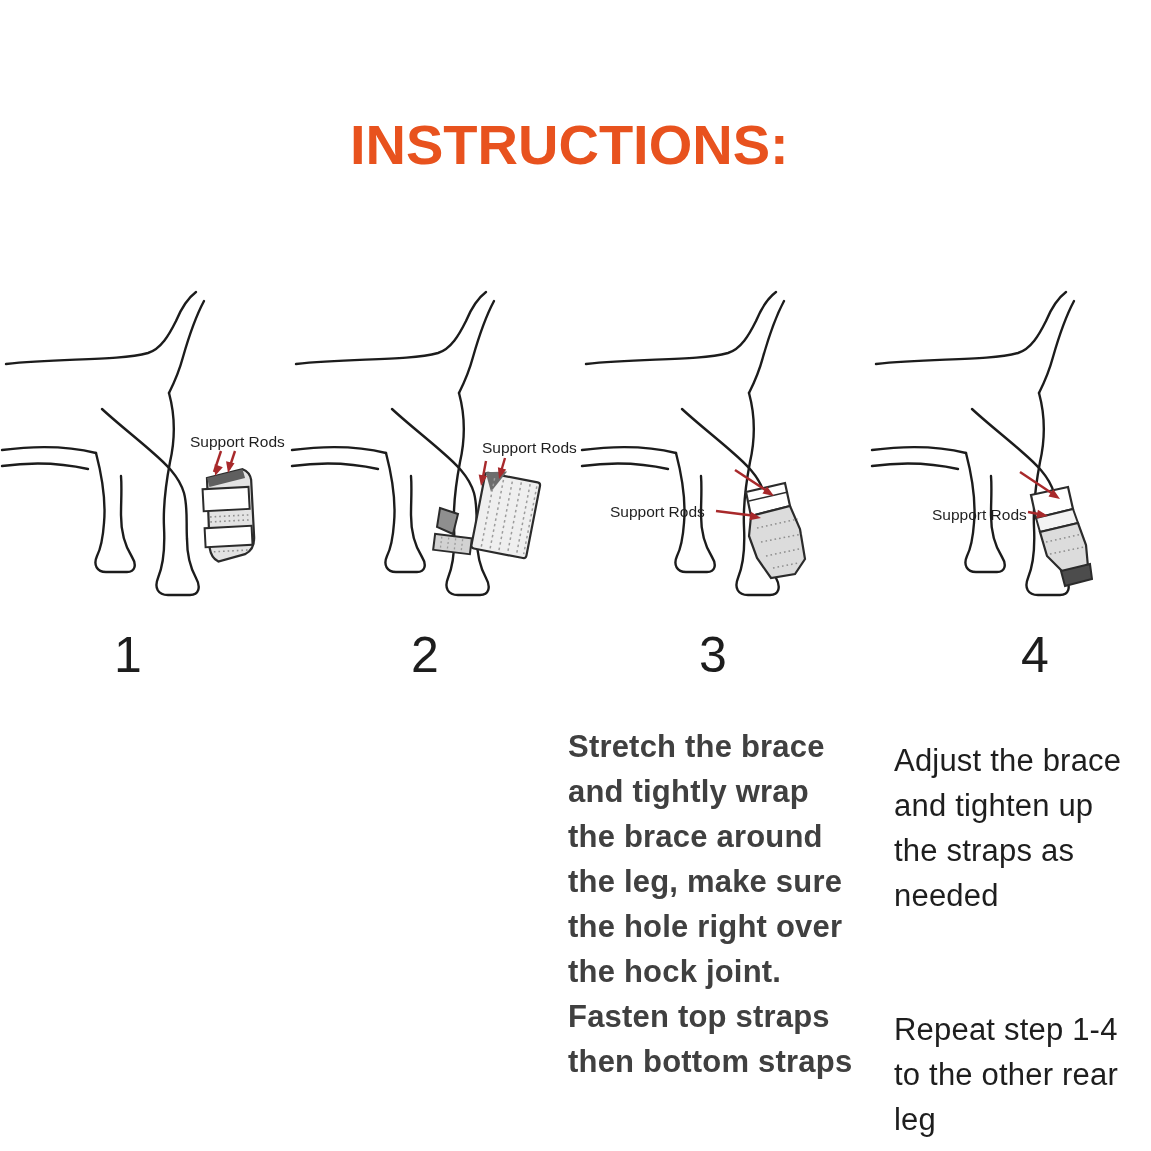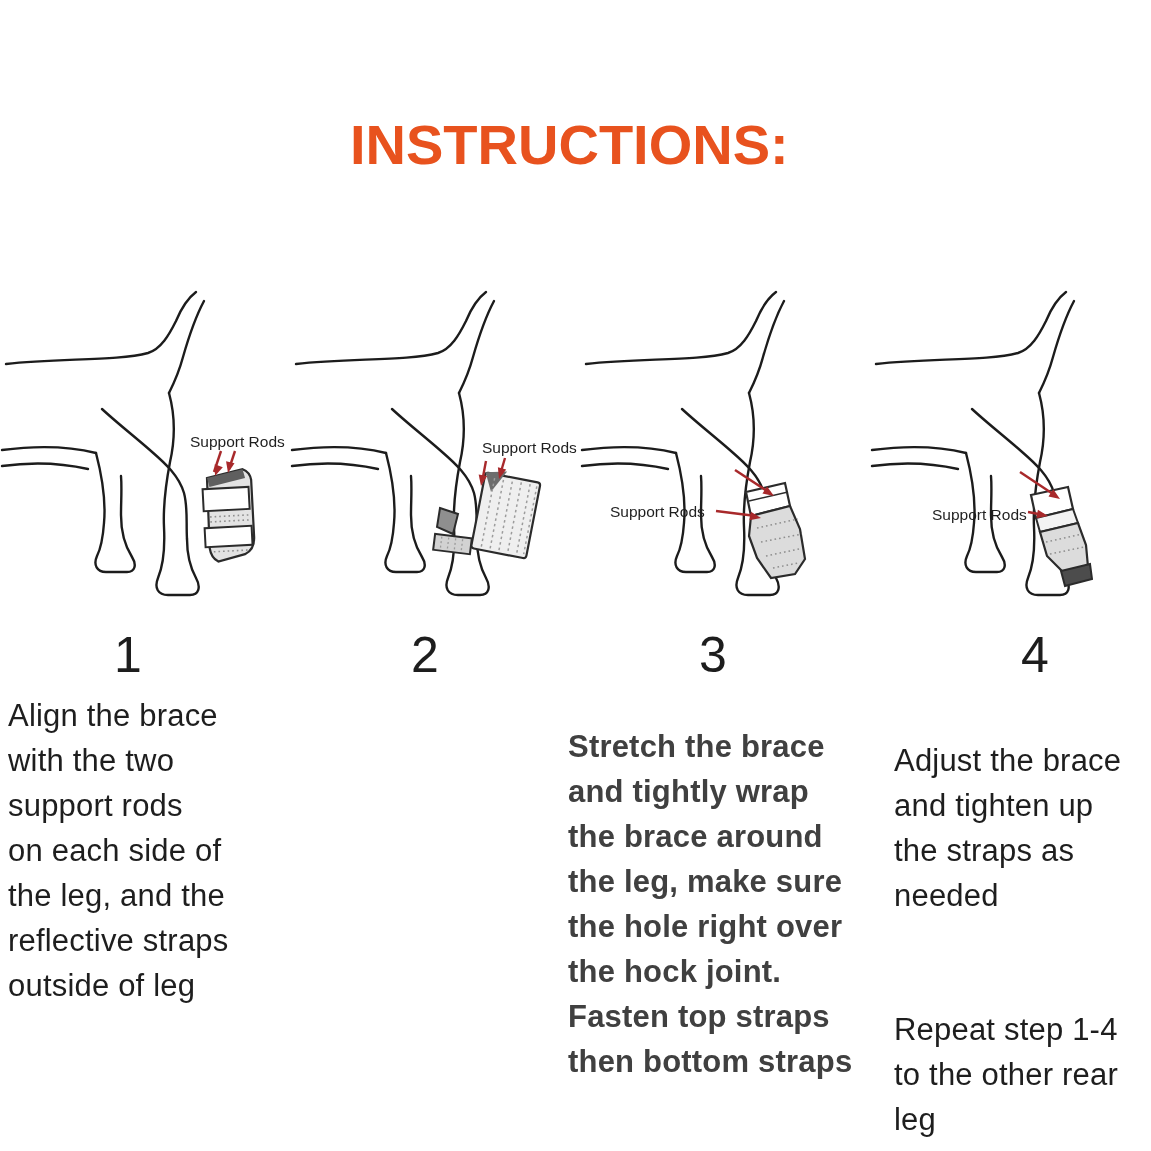--- a/index.html
+++ b/index.html
@@ -161,27 +161,20 @@
       </g>
       <text class="rod-label" x="62" y="240">Support Rods</text>
     </svg>
   </figure>
 
   <div class="step-num" style="left:128px">1</div>
   <div class="step-num" style="left:425px">2</div>
   <div class="step-num" style="left:713px">3</div>
   <div class="step-num" style="left:1035px">4</div>
 
-  <div class="desc" style="left:8px;width:262px">Align the brace
-with the two
-support rods
-on each side of
-the leg, and the
-reflective straps
-outside of leg</div>
 
 
   <div class="desc bold" style="left:568px;top:724px;width:312px">Stretch the brace
 and tightly wrap
 the brace around
 the leg, make sure
 the hole right over
 the hock joint.
 Fasten top straps
 then bottom straps</div>

